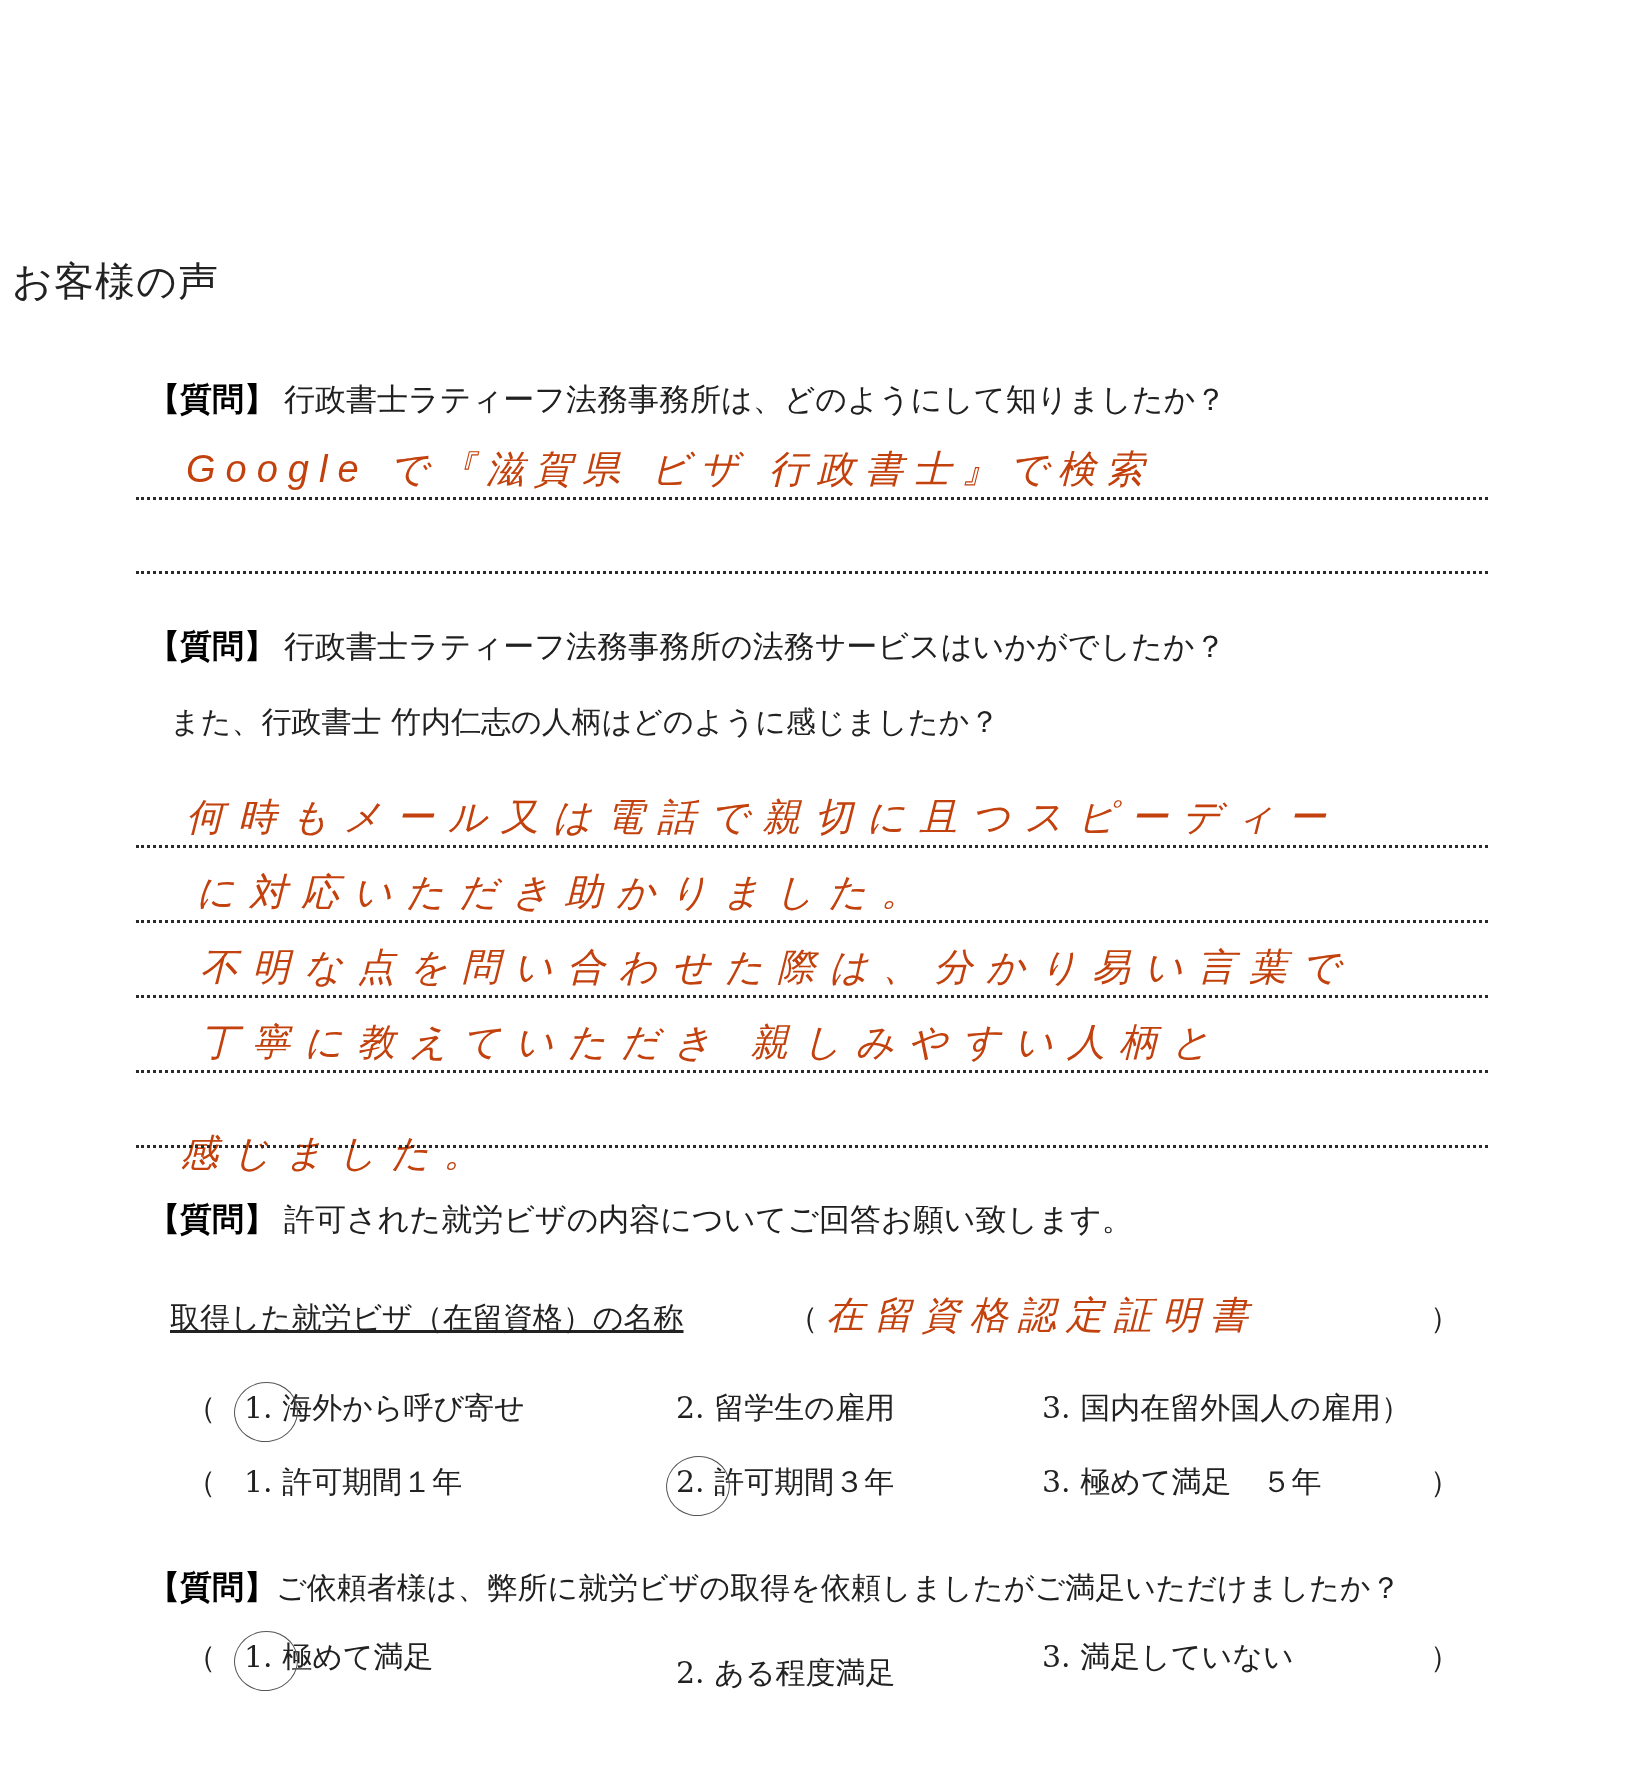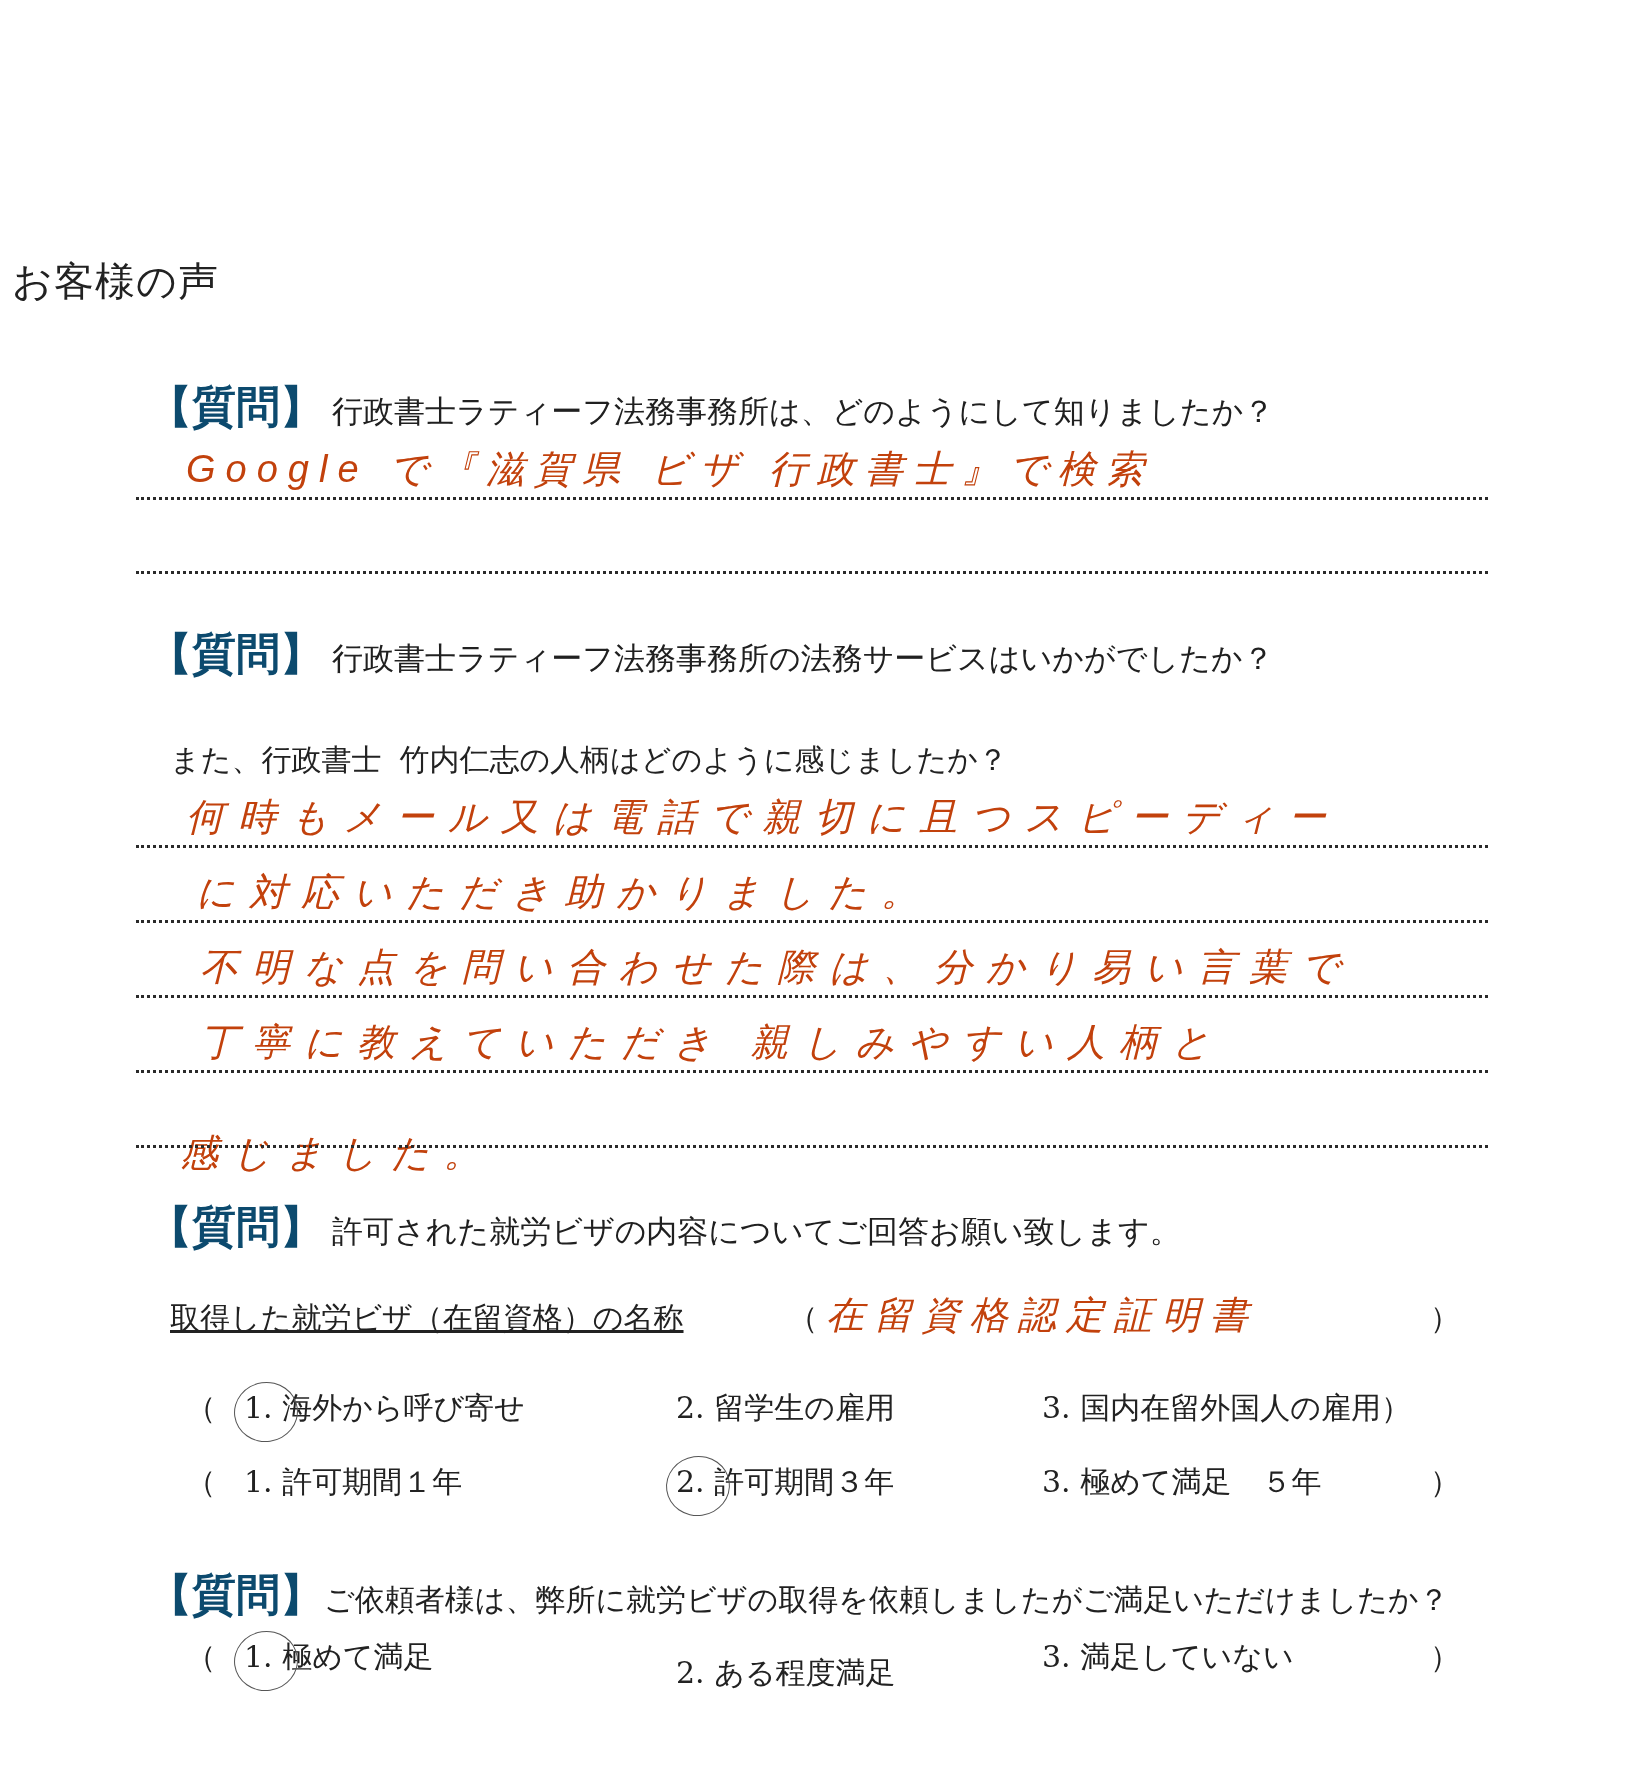--- a/index.html
+++ b/index.html
@@ -3,21 +3,21 @@
 <meta charset="utf-8">
 <style>
   html, body { margin: 0; padding: 0; }
   body {
     width: 1627px; height: 1783px; background: #ffffff; position: relative; overflow: hidden;
     font-family: "DejaVu Serif", "Liberation Serif", serif; color: #1e1e1e;
   }
   .abs { position: absolute; white-space: nowrap; }
   .title { left: 12px; width: 1627px; top: 254px; font-family: "DejaVu Sans", "Liberation Sans", sans-serif; font-size: 40px; color: #222; letter-spacing: 1px; }
   .q { left: 148px; font-size: 31px; color: #202020; }
-  .q .tag { font-family: "DejaVu Sans", "Liberation Sans", sans-serif; font-weight: bold; font-size: 44px; margin-right: 8px; color: #0c4a6e; }
+  .q .tag { font-family: "DejaVu Sans", "Liberation Sans", sans-serif; font-weight: bold; font-size: 32px; margin-right: 8px; color: #000000; }
   .sub { left: 170px; font-size: 30px; color: #222; }
   .hand { font-family: Liberation Sans, sans-serif; font-weight: 300; color: #c2410c; font-size: 38px; letter-spacing: 14px; font-style: italic; }
   .dotline { left: 136px; width: 1352px; height: 0; border-top: 3px dotted #2a2a2a; }
   .opt { font-size: 30px; color: #222; }
   .paren { font-size: 30px; color: #222; }
   .circled { position: relative; display: inline-block; }
   .circled::before {
     content: ""; position: absolute; left: -10px; top: -8px; width: 62px; height: 58px;
     border: 1.5px solid #555; border-radius: 50%; transform: rotate(-8deg);
   }
@@ -30,21 +30,21 @@
 <div class="abs q" style="top:378px;">
   <span class="tag">【質問】</span><span>行政書士ラティーフ法務事務所は、どのようにして知りましたか？</span>
 </div>
 <div class="abs hand" style="left:186px; top:444px; letter-spacing:10px;">Google で『滋賀県 ビザ 行政書士』で検索</div>
 <div class="abs dotline" style="top:497px;"></div>
 <div class="abs dotline" style="top:571px;"></div>
 
 <div class="abs q" style="top:625px;">
   <span class="tag">【質問】</span><span>行政書士ラティーフ法務事務所の法務サービスはいかがでしたか？</span>
 </div>
-<div class="abs sub" style="top:740px;font-family:Liberation Mono, monospace;">また、行政書士 竹内仁志の人柄はどのように感じましたか？</div>
+<div class="abs sub" style="top:702px;">また、行政書士 竹内仁志の人柄はどのように感じましたか？</div>
 
 <div class="abs hand" style="left:186px; top:792px;">何時もメール又は電話で親切に且つスピーディー</div>
 <div class="abs dotline" style="top:845px;"></div>
 <div class="abs hand" style="left:196px; top:867px;">に対応いただき助かりました。</div>
 <div class="abs dotline" style="top:920px;"></div>
 <div class="abs hand" style="left:200px; top:942px;">不明な点を問い合わせた際は、分かり易い言葉で</div>
 <div class="abs dotline" style="top:995px;"></div>
 <div class="abs hand" style="left:200px; top:1017px;">丁寧に教えていただき 親しみやすい人柄と</div>
 <div class="abs dotline" style="top:1070px;"></div>
 <div class="abs hand" style="left:180px; top:1092px;margin-top:36px;">感じました。</div>

